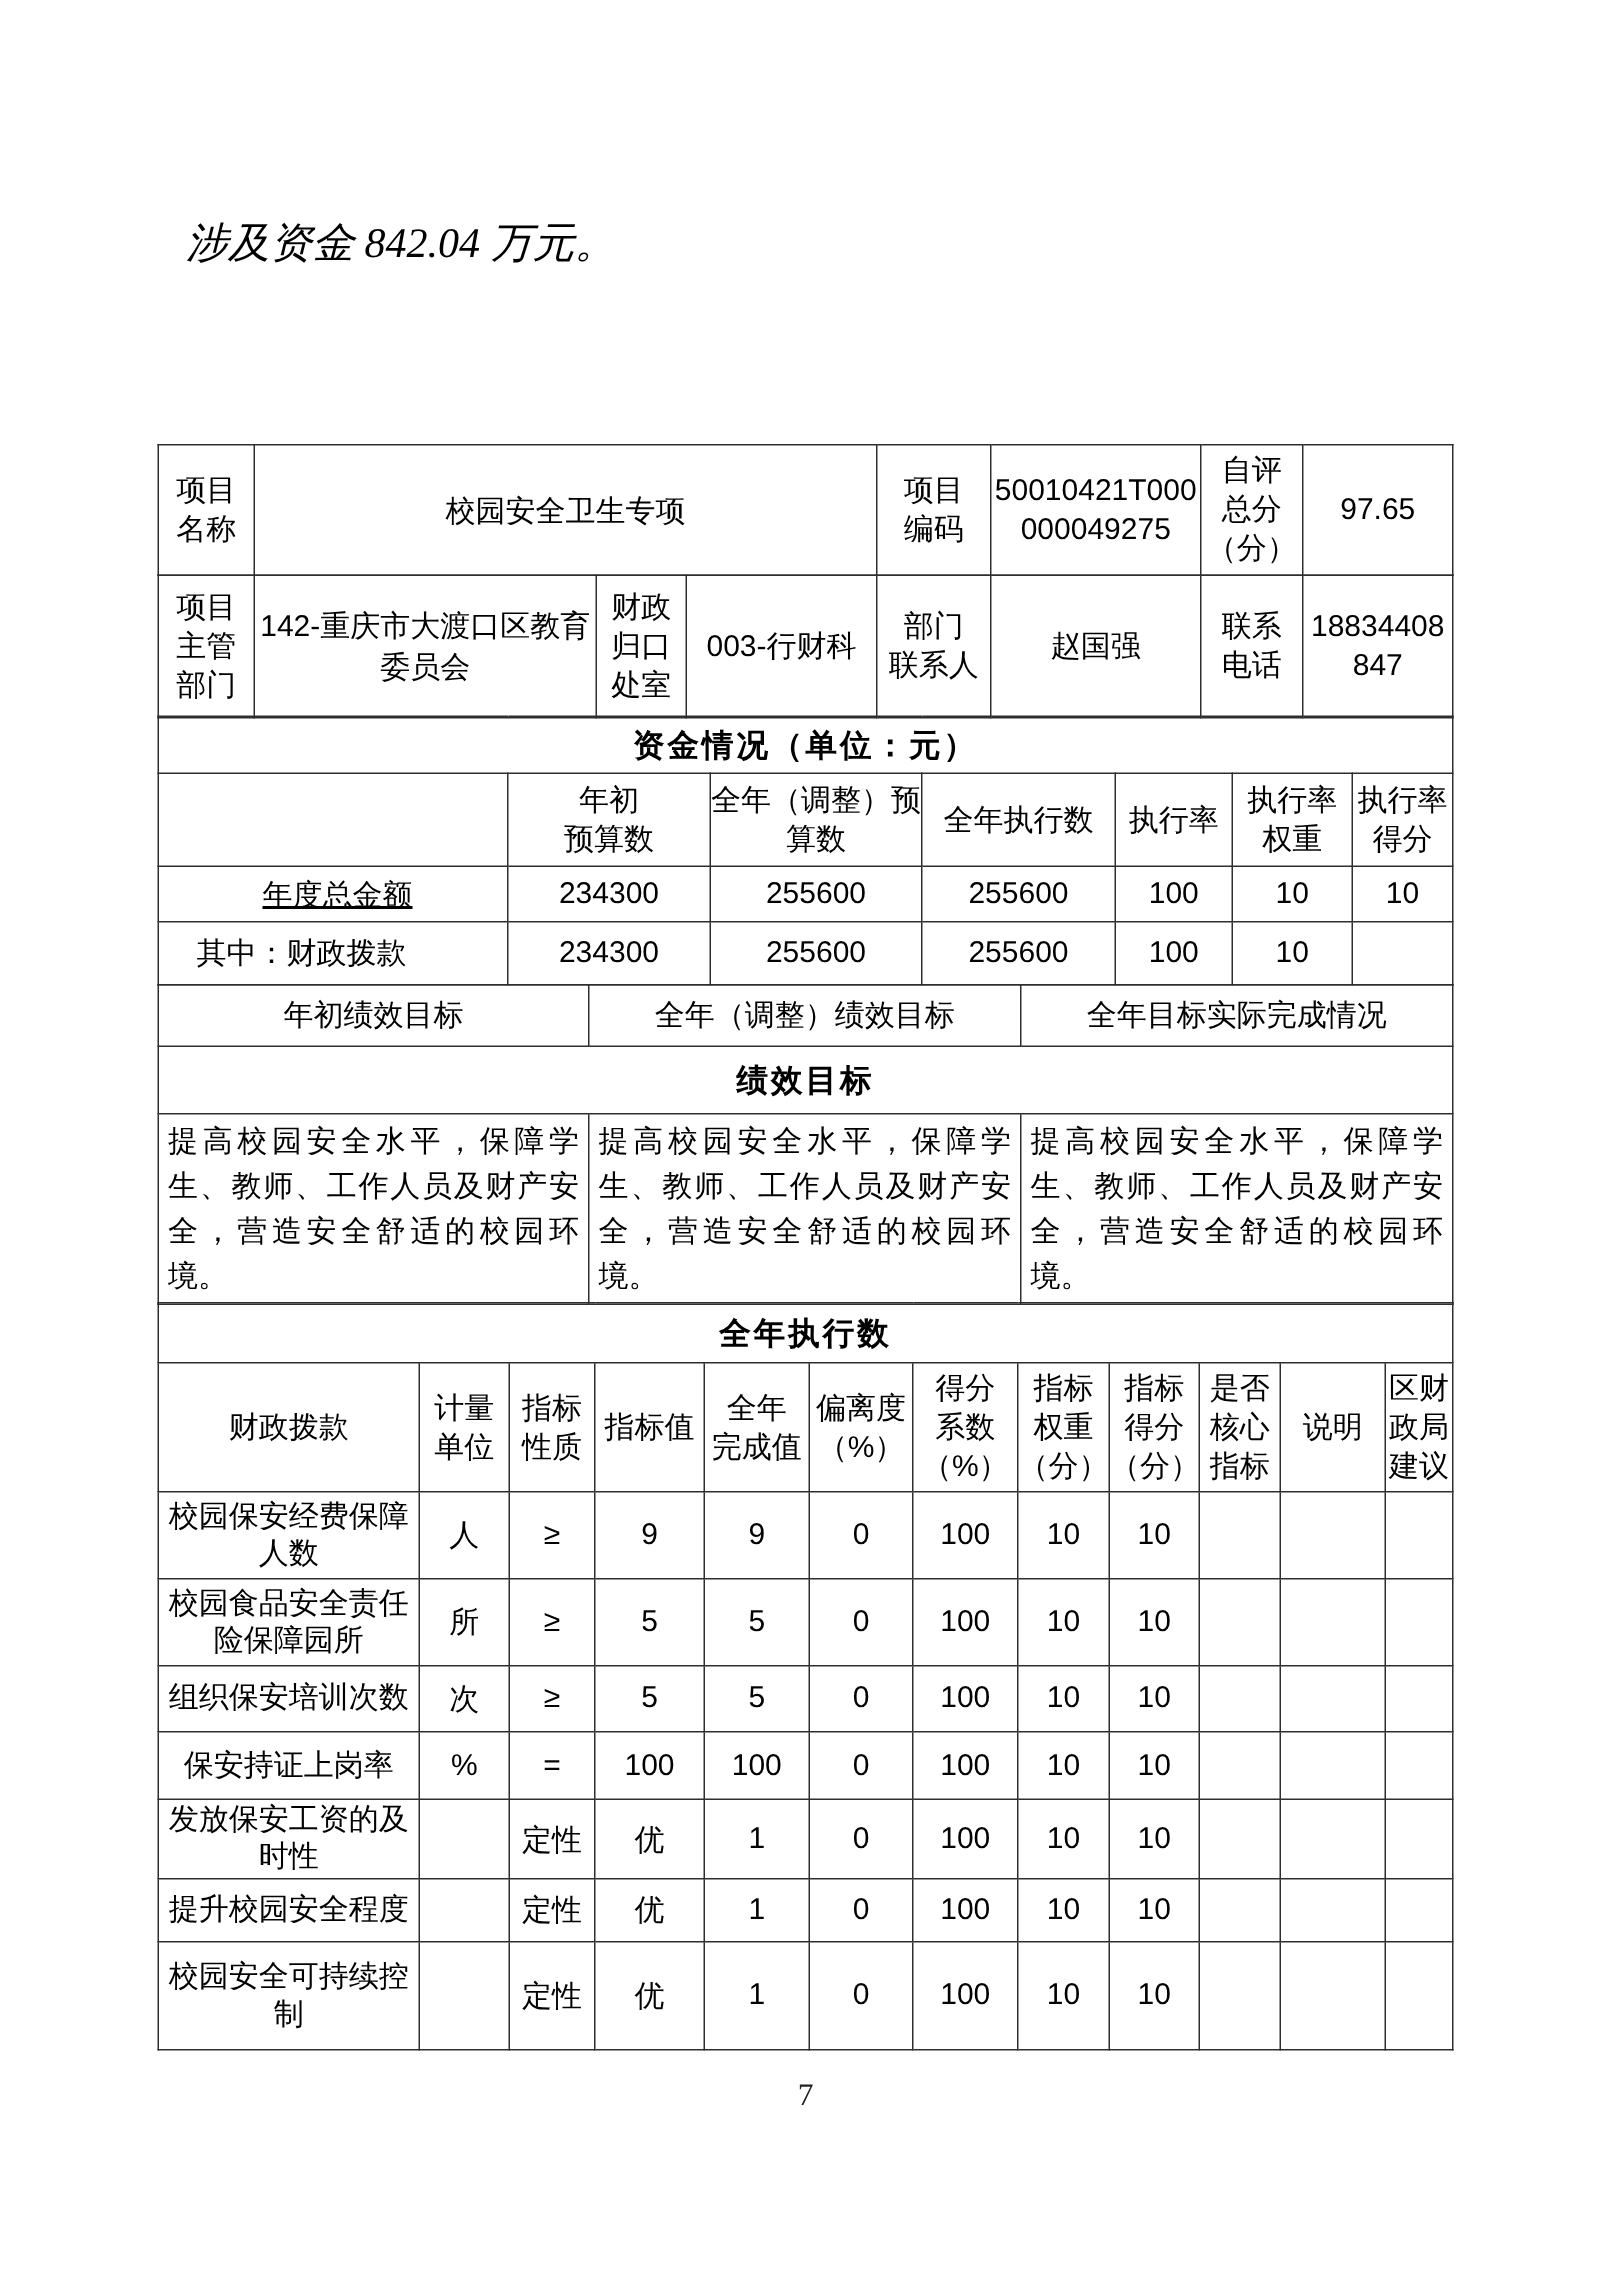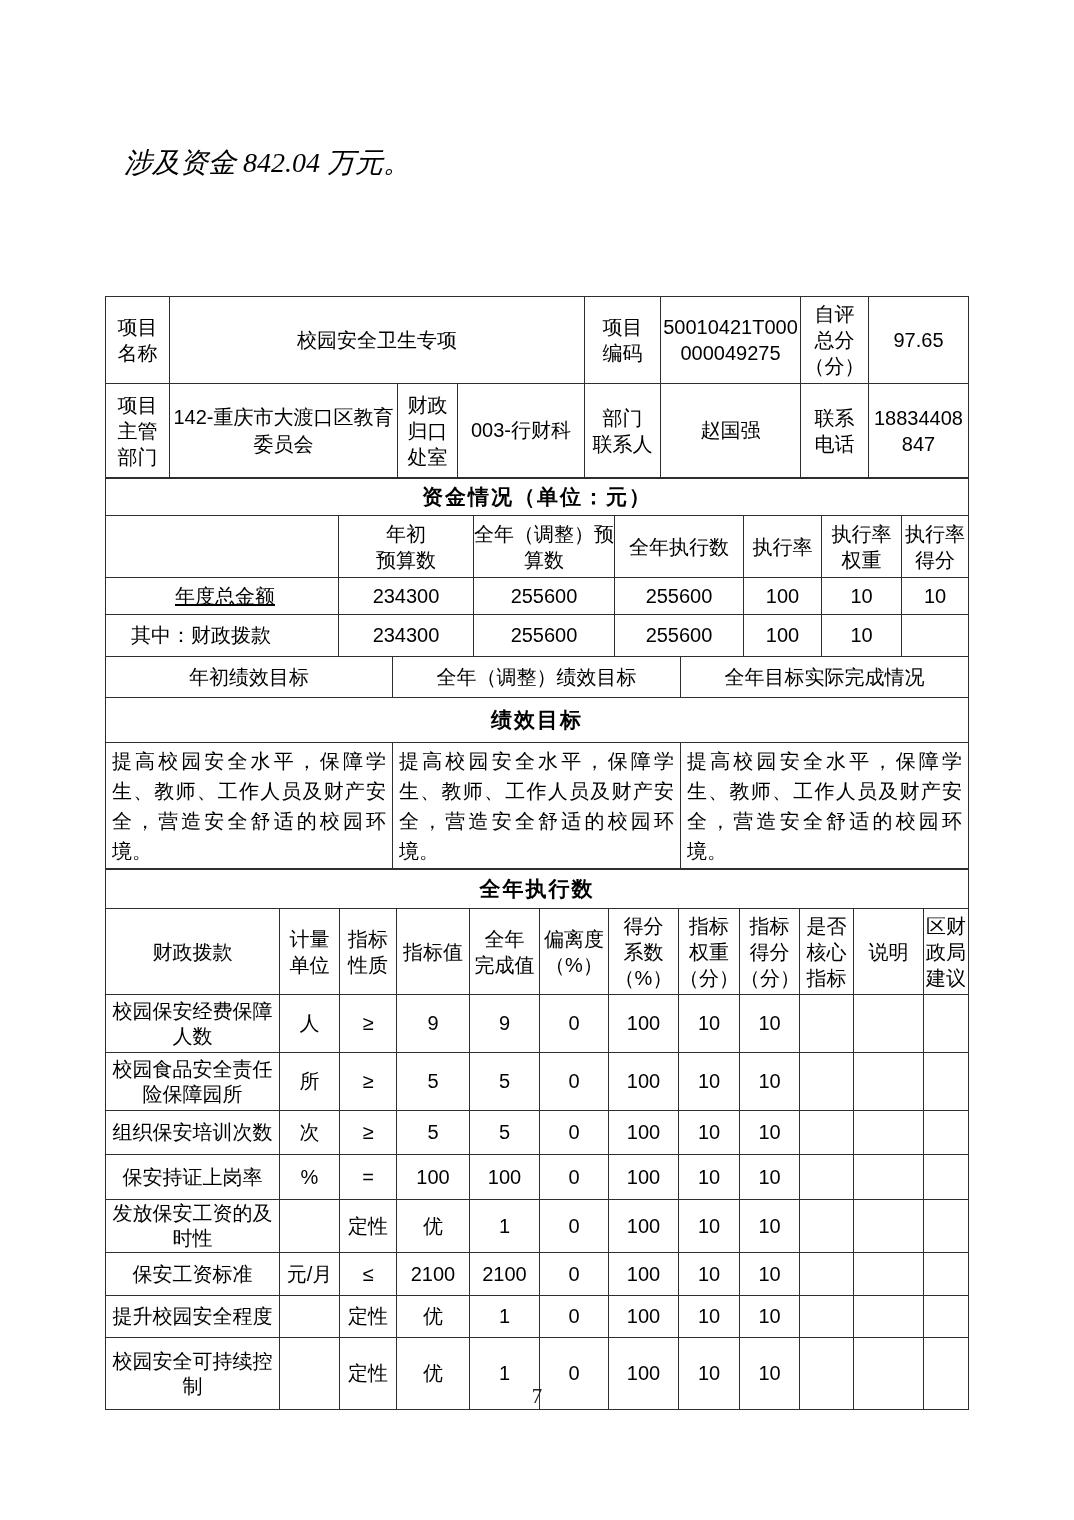--- a/index.html
+++ b/index.html
@@ -276,34 +276,20 @@
         <td>优</td>
         <td>1</td>
         <td>0</td>
         <td>100</td>
         <td>10</td>
         <td>10</td>
         <td></td>
         <td></td>
         <td></td>
       </tr>
-      <tr style="height:43px">
-        <td class="name">保安工资标准</td>
-        <td>元/月</td>
-        <td>≤</td>
-        <td>2100</td>
-        <td>2100</td>
-        <td>0</td>
-        <td>100</td>
-        <td>10</td>
-        <td>10</td>
-        <td></td>
-        <td></td>
-        <td></td>
-      </tr>
       <tr style="height:42px">
         <td class="name">提升校园安全程度</td>
         <td></td>
         <td>定性</td>
         <td>优</td>
         <td>1</td>
         <td>0</td>
         <td>100</td>
         <td>10</td>
         <td>10</td>

